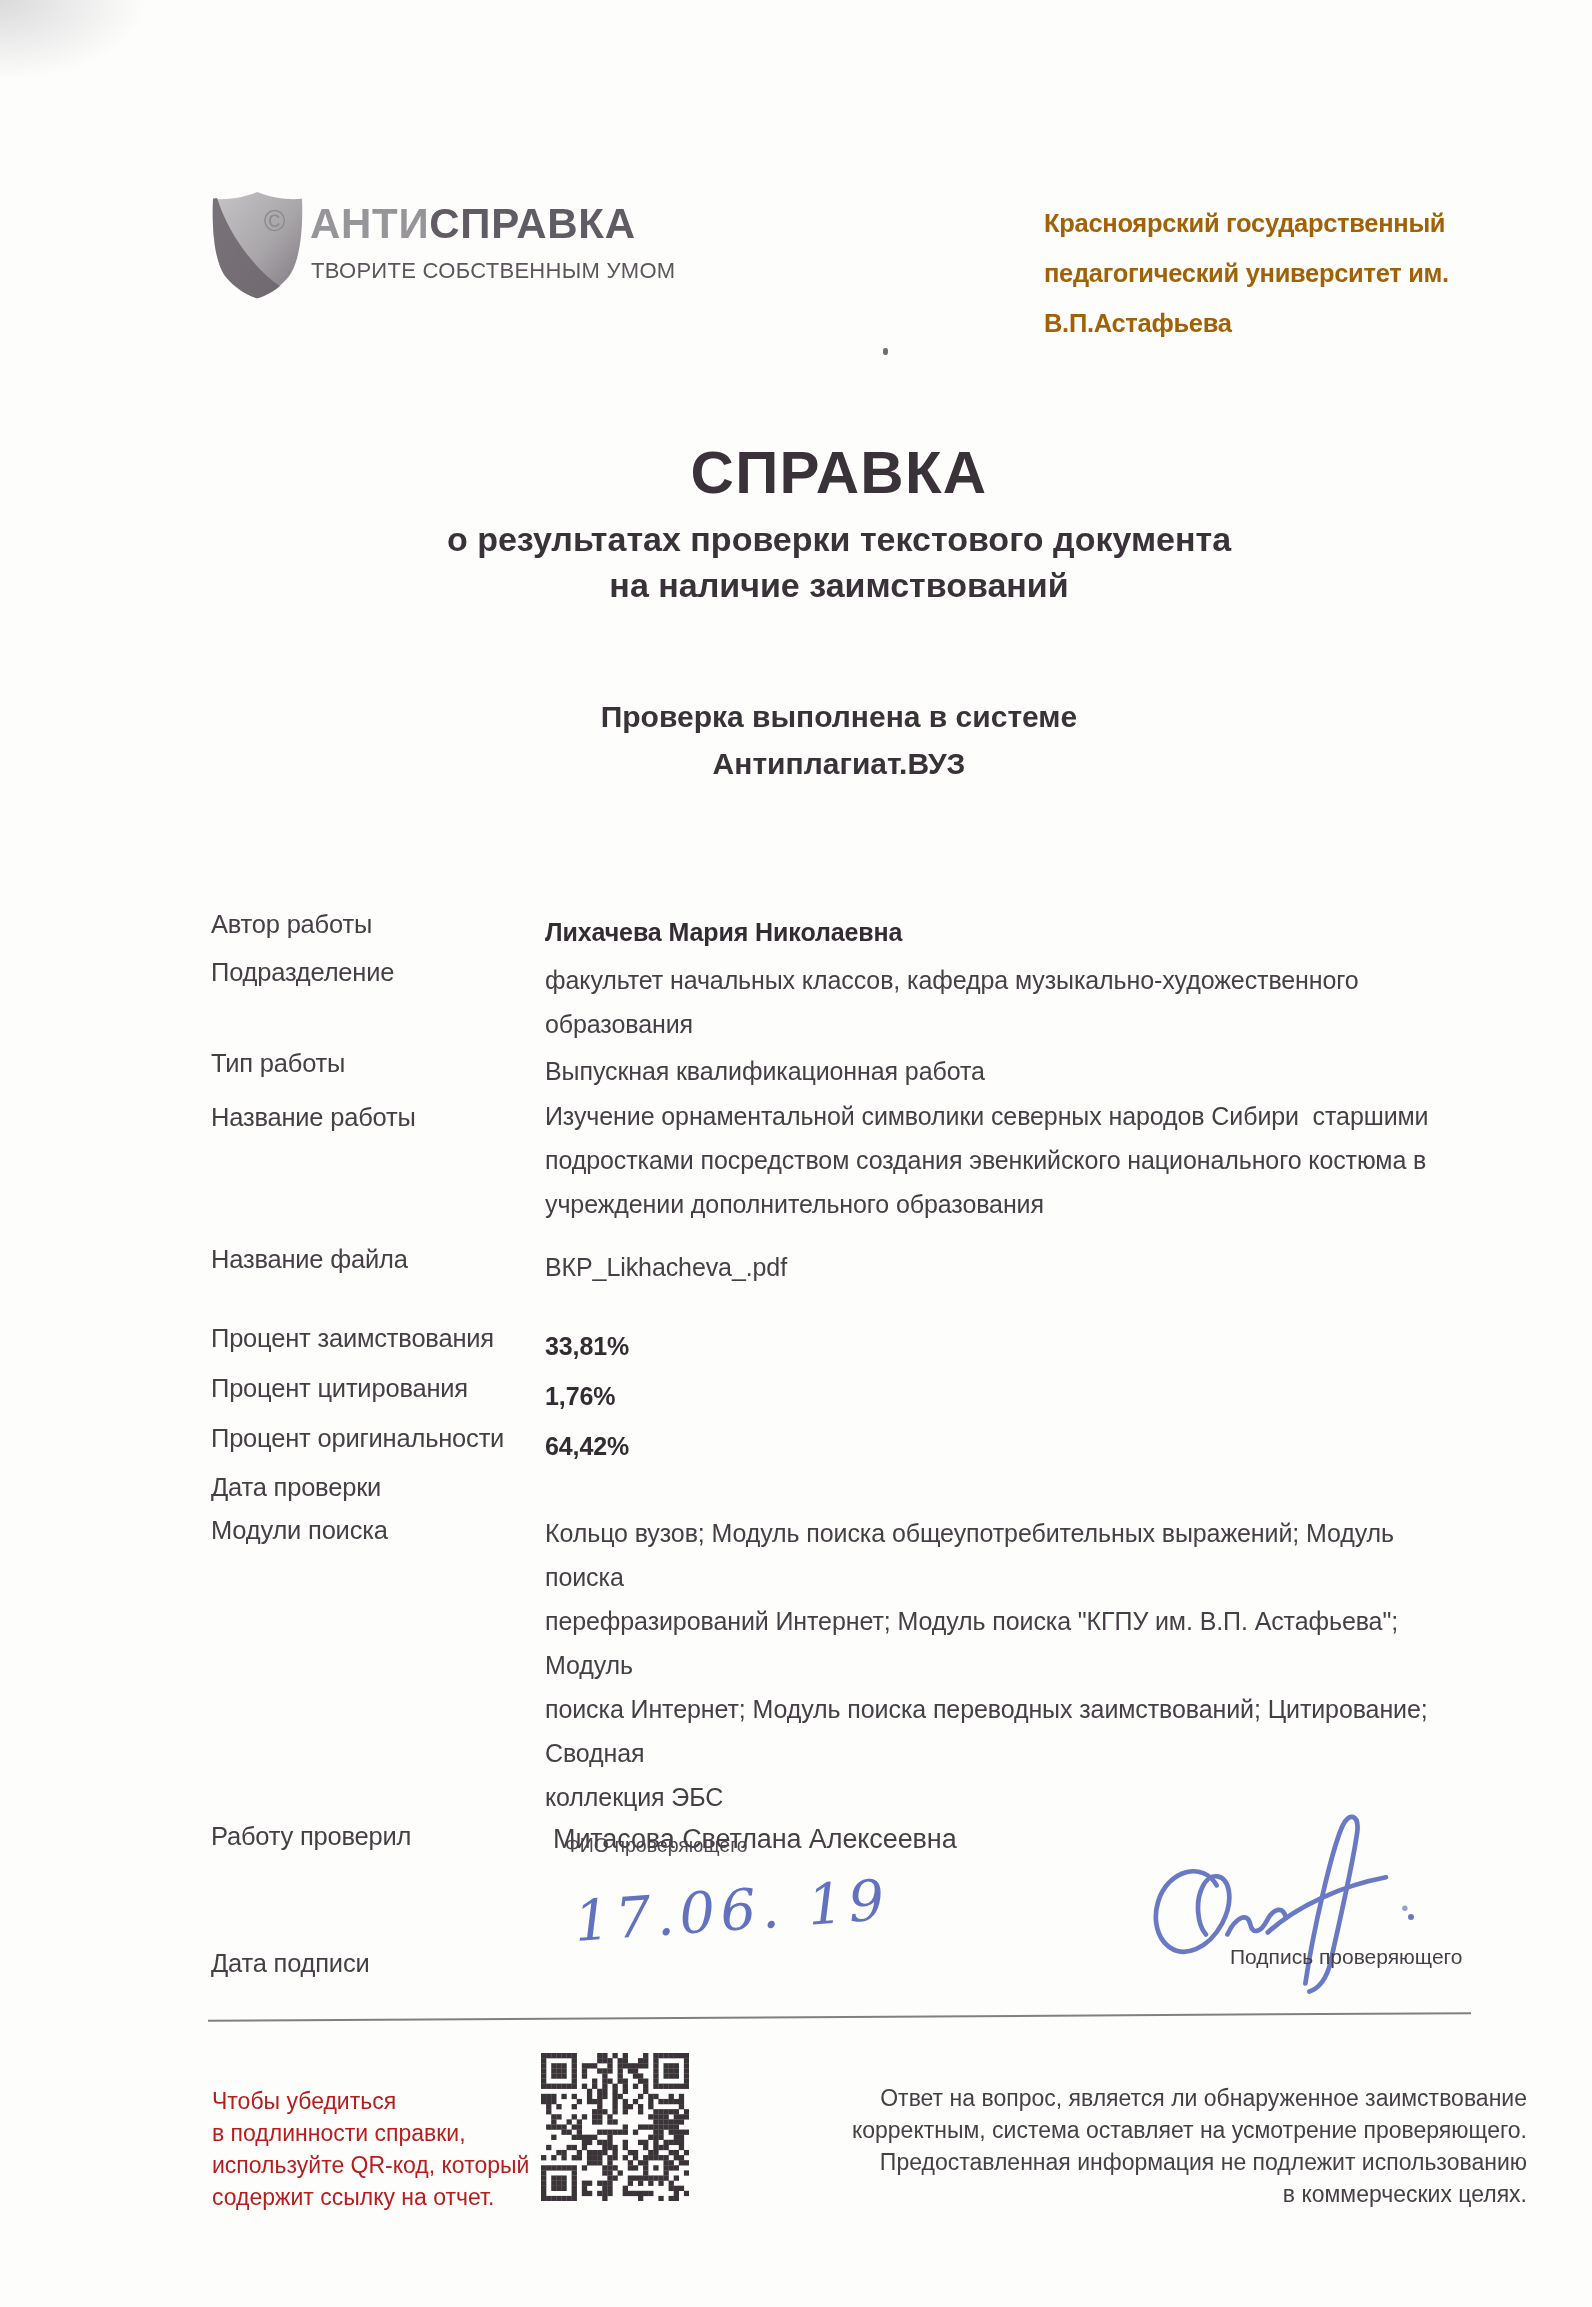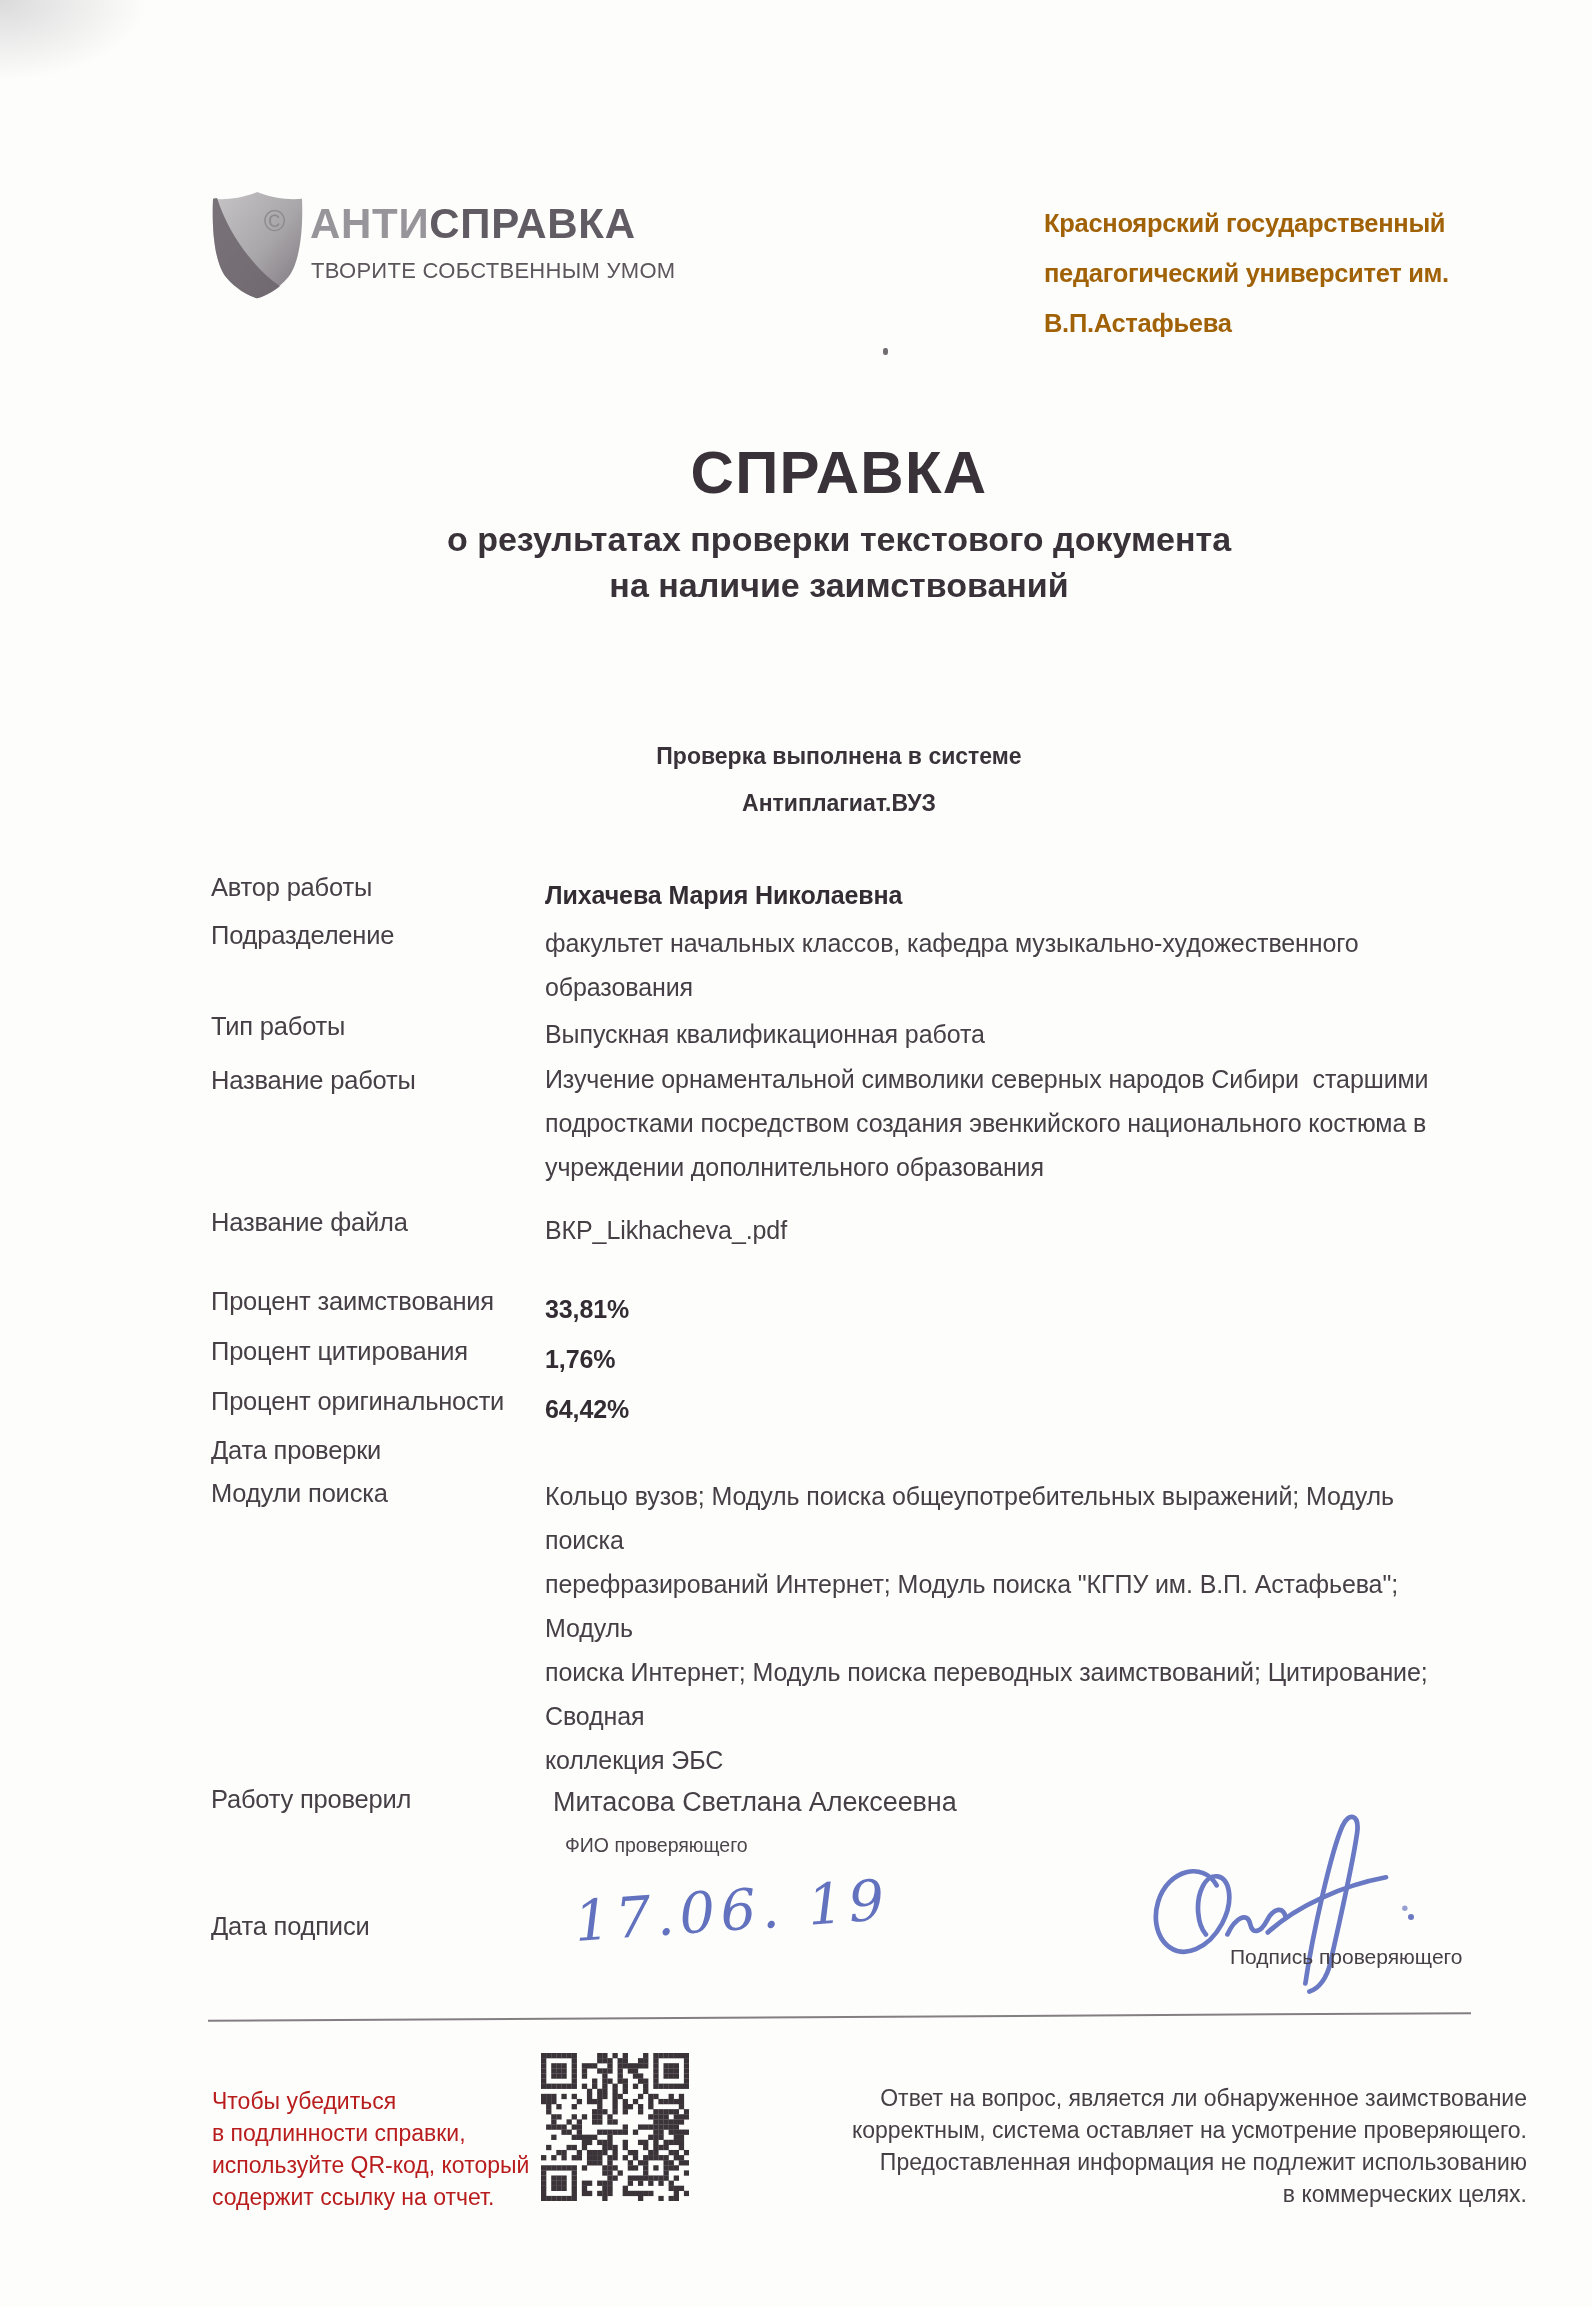--- a/index.html
+++ b/index.html
@@ -25,23 +25,23 @@
   .university{
     position:absolute;left:1044px;top:198px;width:470px;
     font-size:25.5px;font-weight:700;line-height:50px;letter-spacing:-0.3px;
     color:#a16207;white-space:pre-line;
   }
   .speck{position:absolute;left:883px;top:348px;width:4.7px;height:6.7px;border-radius:45%;background:#716d71;}
   
   .center-col{position:absolute;left:87px;width:1504px;text-align:center;color:#393339;}
   .doc-title{top:438px;font-size:60px;font-weight:700;letter-spacing:1.3px;}
   .doc-sub{top:516px;font-size:34px;font-weight:700;line-height:46px;white-space:pre-line;}
-  .system{top:693px;font-size:23px;font-weight:700;line-height:47px;white-space:pre-line;margin-top:40px;}
+  .system{top:693px;font-size:30px;font-weight:700;line-height:47px;white-space:pre-line;}
   
-  .row{position:absolute;left:0;width:1593px;height:40px;}
+  .row{position:absolute;left:0;width:1593px;height:40px;margin-top:37px;}
   .lbl{position:absolute;left:211px;top:0;font-size:25.5px;color:#464046;letter-spacing:-0.2px;white-space:pre;}
   .val{position:absolute;left:545px;top:0;width:933px;font-size:25px;line-height:44px;
        color:#464046;letter-spacing:-0.1px;white-space:pre-wrap;}
   .val.b{font-weight:700;color:#332d33;}
   
   .fio-caption{position:absolute;left:565px;top:1834px;font-size:19.5px;color:#4c464c;white-space:pre;}
   .hand-date{
     position:absolute;left:574px;top:1878px;
     font-family:"DejaVu Serif", serif;font-style:italic;
     font-size:56px;color:#6272bf;letter-spacing:5.4px;

